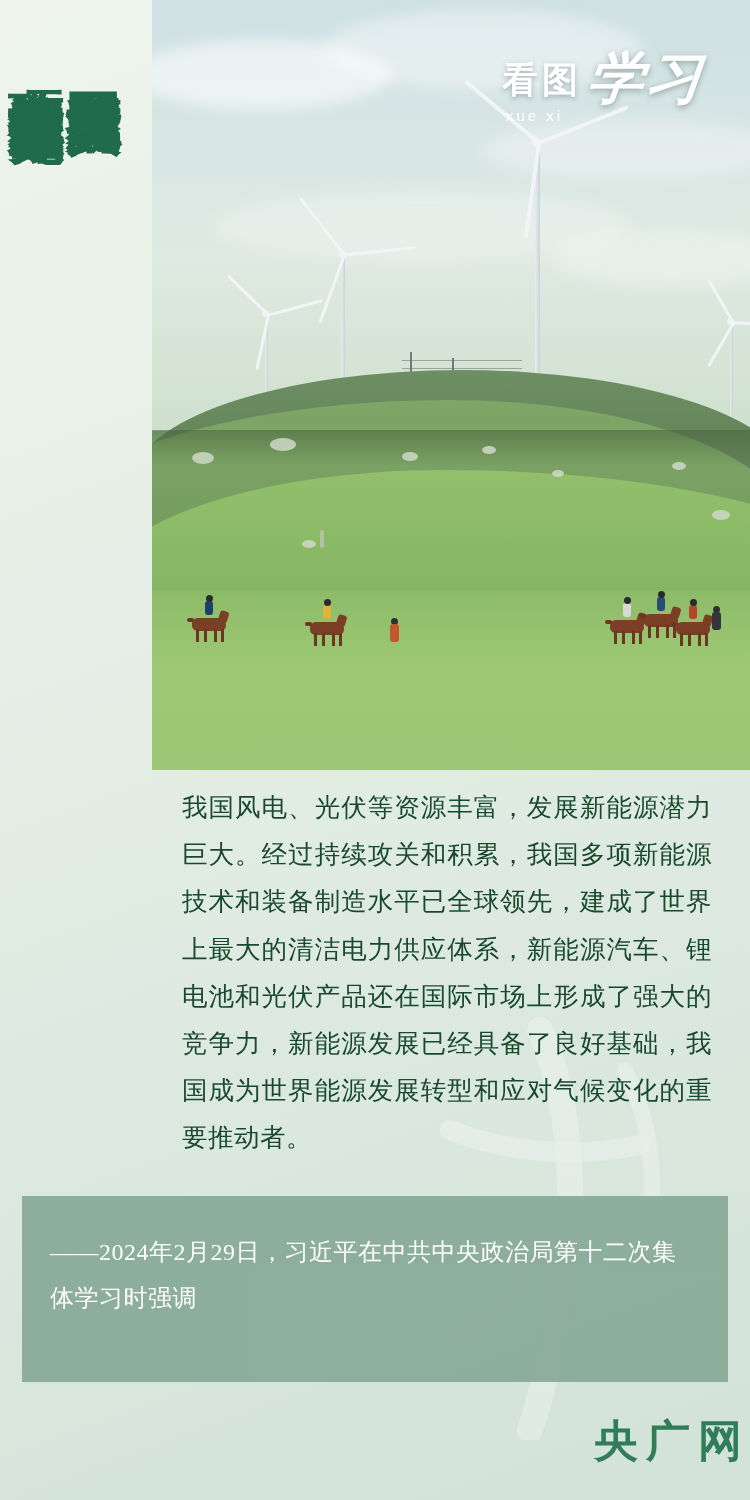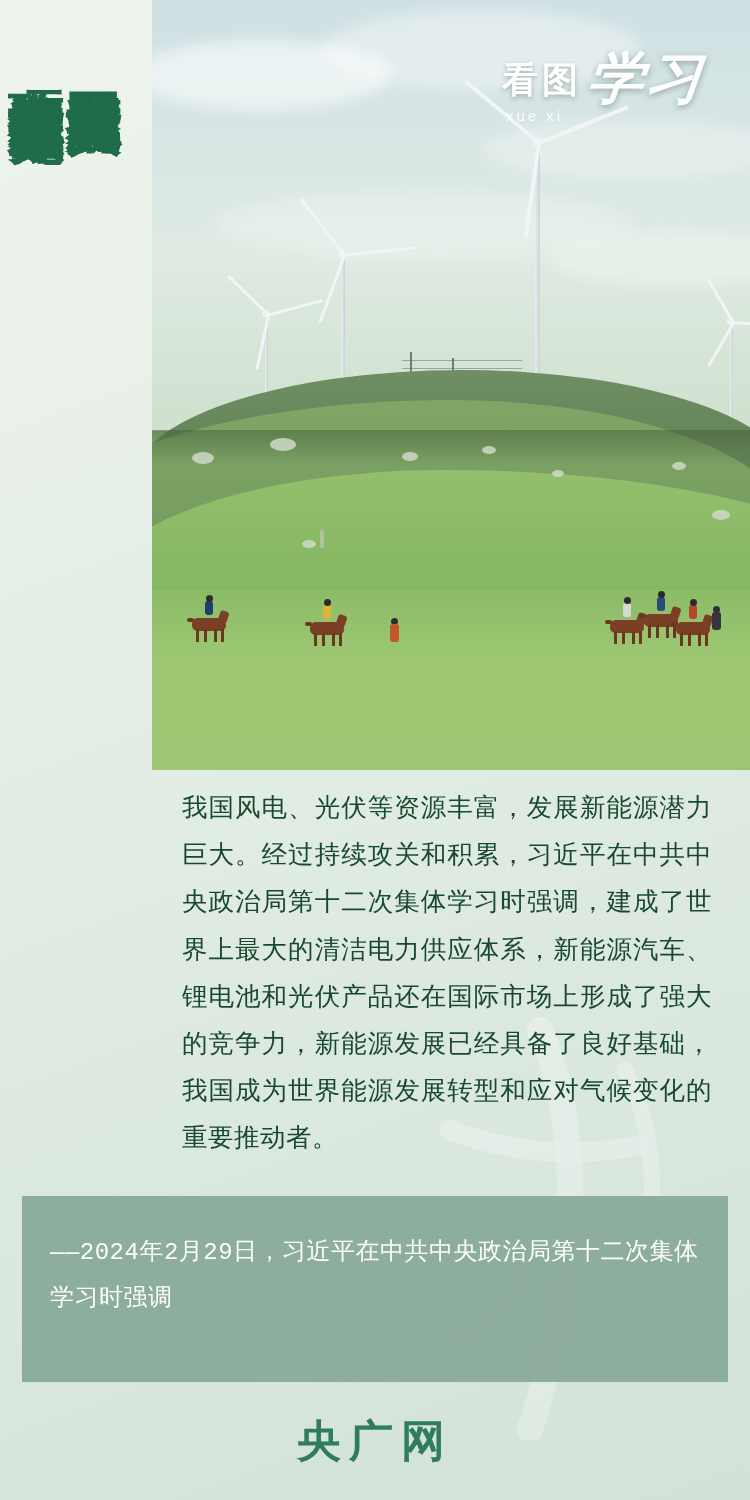--- a/index.html
+++ b/index.html
@@ -282,37 +282,37 @@
     width: 706px;
     height: 186px;
     background: #8aab9a;
     opacity: .95;
   }
   .source-text {
     position: absolute;
     left: 28px;
     top: 34px;
     width: 650px;
-    font-family: Liberation Mono, monospace;
+    font-family: Liberation Serif, serif;
     font-size: 24px;
     line-height: 1.9;
     color: #ffffff;
     letter-spacing: .5px;
   }
 
   
   .footer {
     position: absolute;
     left: 0;
     bottom: 0;
     width: 100%;
     height: 118px;
     display: flex;
     align-items: center;
-    justify-content: center;
+    justify-content: flex-end;
   }
   .footer-logo {
     font-family: "Liberation Serif", serif;
     font-weight: 700;
     font-size: 44px;
     letter-spacing: 8px;
     color: #2f7d5b;
   }
 </style>
 </head>
@@ -470,21 +470,21 @@
   </div>
 
   <div class="brand">
     <div class="brand-row">
       <span class="brand-kan">看图</span>
       <span class="brand-xue">学习</span>
     </div>
     <div class="brand-pinyin">xue xi</div>
   </div>
 
-  <div class="body-text">我国风电、光伏等资源丰富，发展新能源潜力巨大。经过持续攻关和积累，习近平在中共中央政治局第十二次集体学习时强调，建成了世界上最大的清洁电力供应体系，新能源汽车、锂电池和光伏产品还在国际市场上形成了强大的竞争力，新能源发展已经具备了良好基础，我国成为世界能源发展转型和应对气候变化的重要推动者。</div>
+  <div class="body-text">我国风电、光伏等资源丰富，发展新能源潜力巨大。经过持续攻关和积累，我国多项新能源技术和装备制造水平已全球领先，建成了世界上最大的清洁电力供应体系，新能源汽车、锂电池和光伏产品还在国际市场上形成了强大的竞争力，新能源发展已经具备了良好基础，我国成为世界能源发展转型和应对气候变化的重要推动者。</div>
 
   <div class="source-box">
     <div class="source-text">——2024年2月29日，习近平在中共中央政治局第十二次集体学习时强调</div>
   </div>
 
   <div class="footer">
     <div class="footer-logo">央广网</div>
   </div>
 
 </div>

